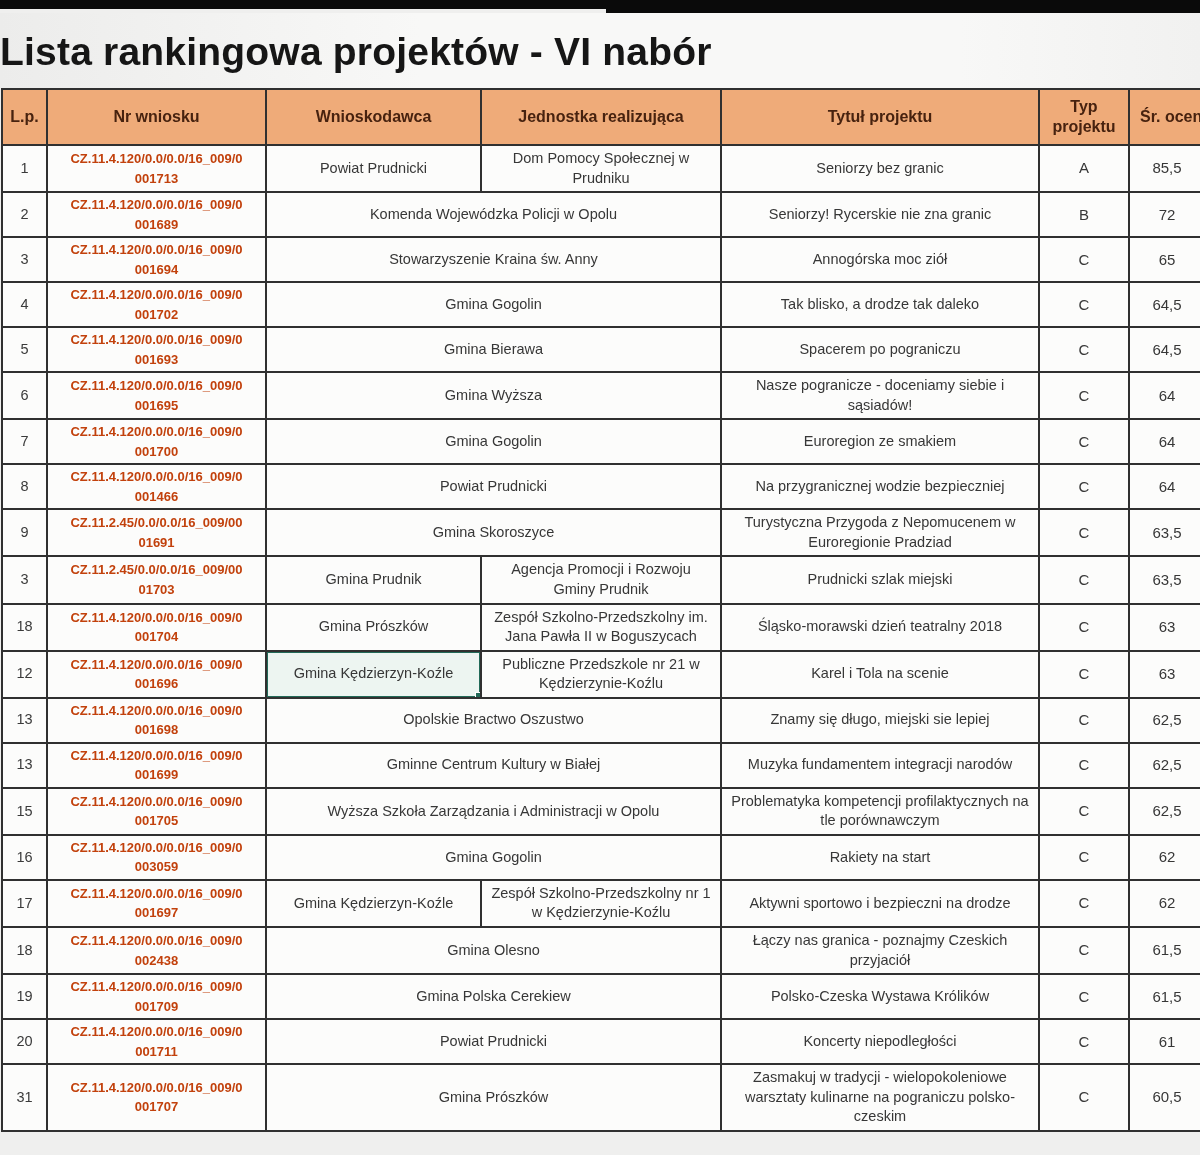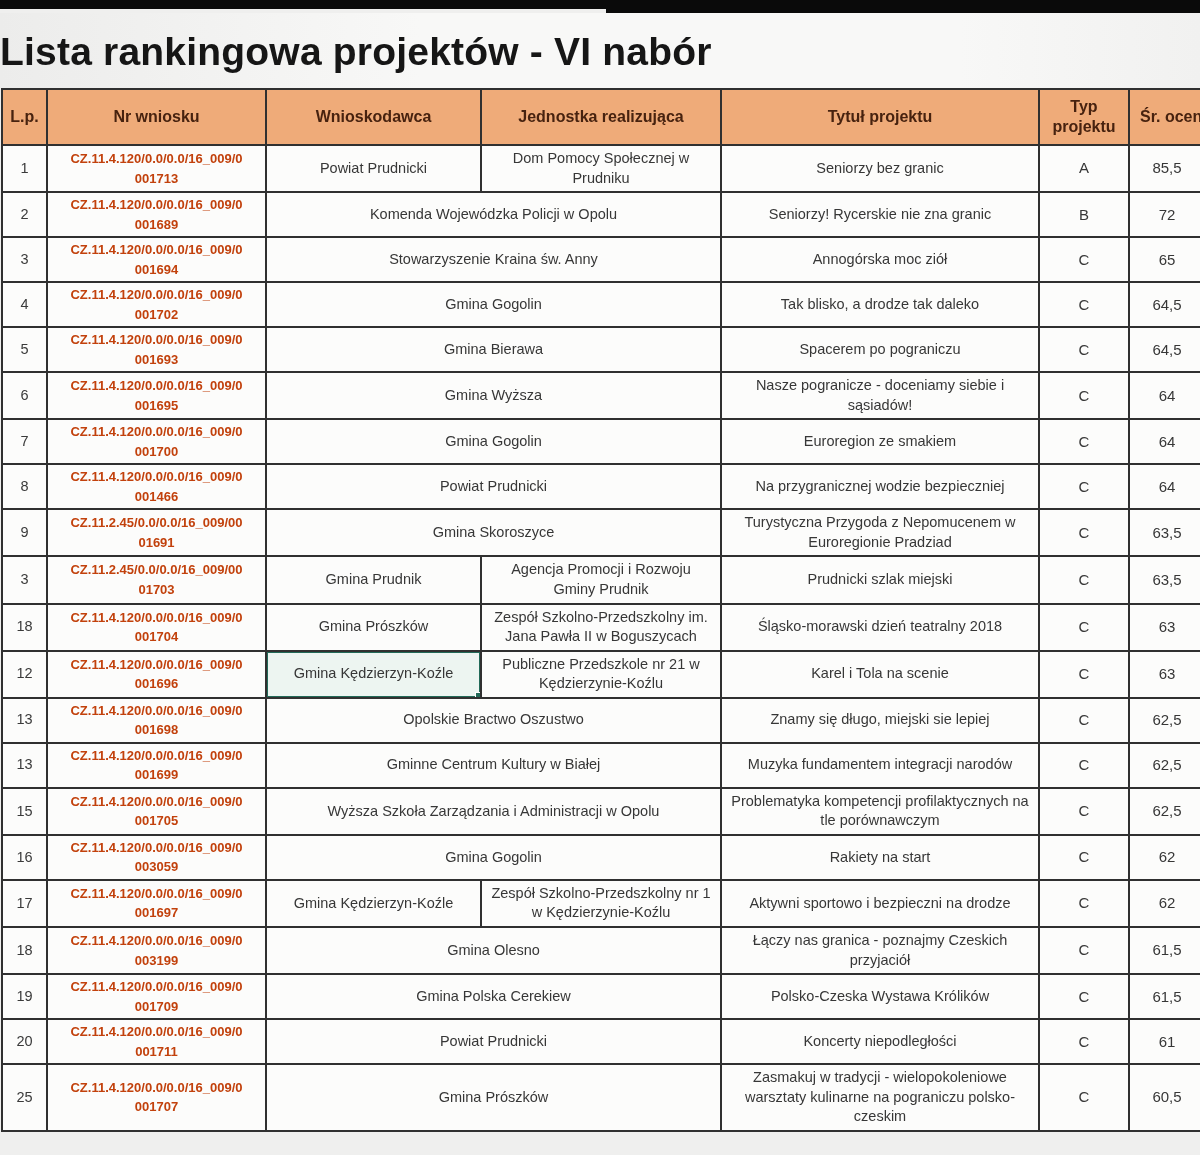--- a/index.html
+++ b/index.html
@@ -318,21 +318,21 @@
         <td class="applicant">Gmina Kędzierzyn-Koźle</td>
         <td class="unit">Zespół Szkolno-Przedszkolny nr 1 w Kędzierzynie-Koźlu</td>
         <td class="tytul">Aktywni sportowo i bezpieczni na drodze</td>
         <td class="typ">C</td>
         <td class="score">62</td>
       </tr>
       <tr>
         <td class="lp">18</td>
         <td class="nr">
           <div>CZ.11.4.120/0.0/0.0/16_009/0</div>
-          <div>003199</div>
+          <div>002438</div>
         </td>
         <td class="applicant" colspan="2">Gmina Olesno</td>
         <td class="tytul">Łączy nas granica - poznajmy Czeskich przyjaciół</td>
         <td class="typ">C</td>
         <td class="score">61,5</td>
       </tr>
       <tr>
         <td class="lp">19</td>
         <td class="nr">
           <div>CZ.11.4.120/0.0/0.0/16_009/0</div>
@@ -348,21 +348,21 @@
         <td class="nr">
           <div>CZ.11.4.120/0.0/0.0/16_009/0</div>
           <div>001711</div>
         </td>
         <td class="applicant" colspan="2">Powiat Prudnicki</td>
         <td class="tytul">Koncerty niepodległości</td>
         <td class="typ">C</td>
         <td class="score">61</td>
       </tr>
       <tr>
-        <td class="lp">25</td>
+        <td class="lp">31</td>
         <td class="nr">
           <div>CZ.11.4.120/0.0/0.0/16_009/0</div>
           <div>001707</div>
         </td>
         <td class="applicant" colspan="2">Gmina Prószków</td>
         <td class="tytul">Zasmakuj w tradycji - wielopokoleniowe warsztaty kulinarne na pograniczu polsko-czeskim</td>
         <td class="typ">C</td>
         <td class="score">60,5</td>
       </tr>
     </tbody>

